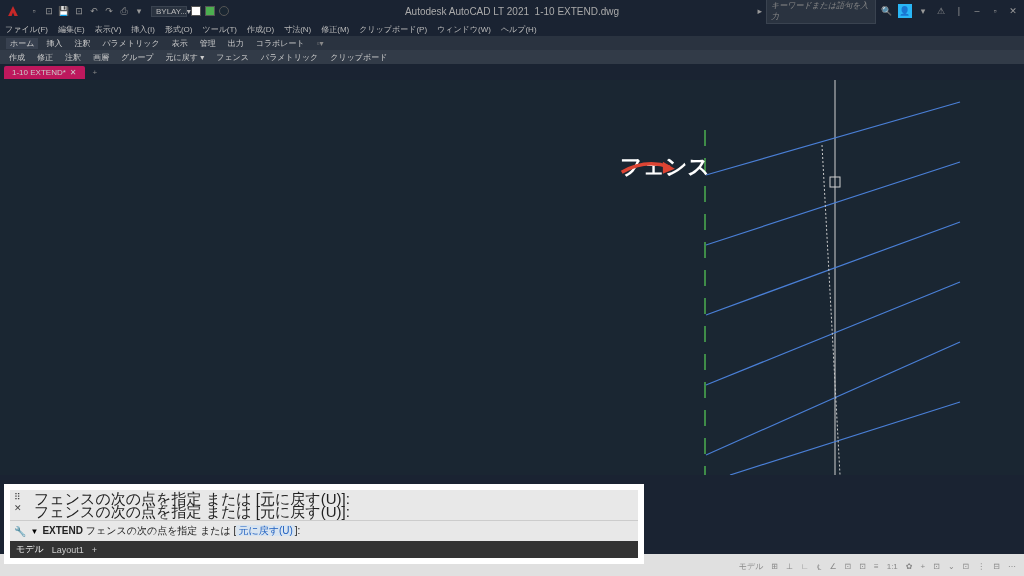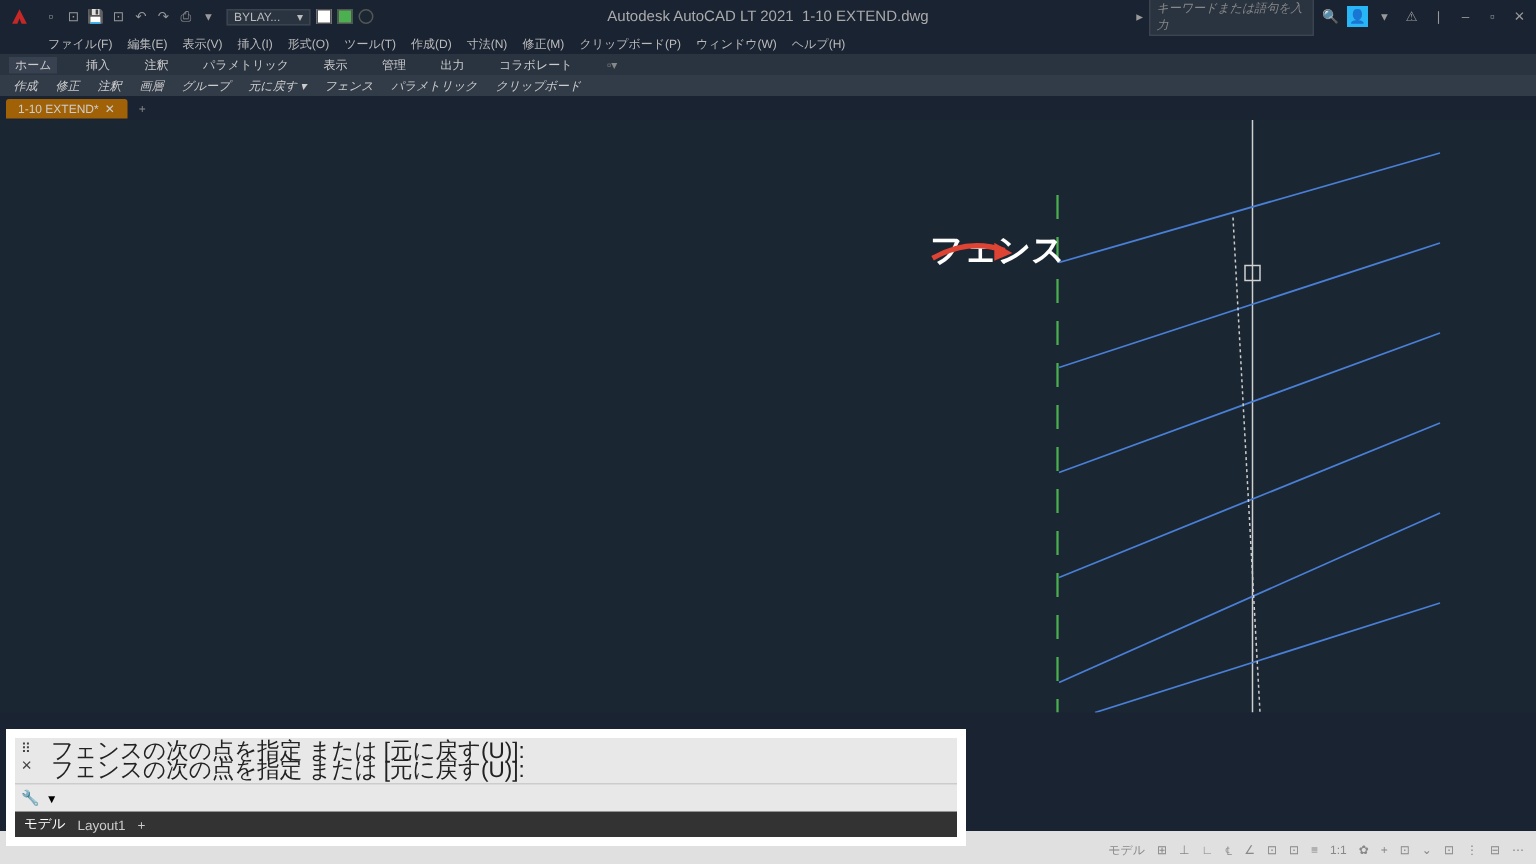--- a/index.html
+++ b/index.html
@@ -3,39 +3,39 @@
 <meta charset="utf-8">
 <style>
 * { margin: 0; padding: 0; box-sizing: border-box; font-family: "Meiryo", "Hiragino Sans", sans-serif; }
 body { width: 1024px; height: 576px; background: #1a2332; overflow: hidden; position: relative; }
 
 .titlebar { height: 22px; background: #1a2332; display: flex; align-items: center; color: #bbb; font-size: 9px; position: relative; }
 .titlebar .logo { width: 14px; height: 14px; margin: 0 6px; }
 .titlebar .qat { display: flex; gap: 3px; align-items: center; padding-left: 2px; }
 .titlebar .qat-icon { width: 12px; height: 12px; display: flex; align-items: center; justify-content: center; color: #999; font-size: 9px; cursor: pointer; }
 .titlebar .layer-combo { display: flex; align-items: center; gap: 2px; margin-left: 6px; }
-.titlebar .layer-box { background: #2a3340; border: 1px solid #3a4350; padding: 0 4px; font-size: 8px; width: 56px; display: flex; align-items: center; }
+.titlebar .layer-box { background: #2a3340; border: 1px solid #3a4350; padding: 0 4px; font-size: 8px; width: 36px; display: flex; align-items: center; }
 .titlebar .swatch { width: 10px; height: 10px; background: #fff; margin-left: 2px; border: 1px solid #555; }
 .titlebar .center-title { position: absolute; left: 50%; transform: translateX(-50%); color: #aaa; font-size: 10px; }
 .titlebar .right-ctrl { position: absolute; right: 4px; display: flex; gap: 4px; align-items: center; }
 .titlebar .search-box { background: #2a3340; border: 1px solid #3a4350; padding: 1px 4px; font-size: 8px; color: #888; width: 110px; font-style: italic; }
 .titlebar .sys-btn { width: 14px; height: 12px; color: #999; font-size: 9px; display: flex; align-items: center; justify-content: center; cursor: pointer; }
 
-.menubar { height: 14px; background: #1a2332; display: flex; gap: 10px; color: #bbb; font-size: 8px; padding-left: 32px; align-items: center; }
+.menubar { height: 14px; background: #1a2332; display: flex; gap: 10px; color: #bbb; font-size: 8px; padding-left: 5px; align-items: center; }
 .menubar span { cursor: pointer; }
 
-.ribbontabs { height: 14px; background: #2a3340; display: flex; gap: 15px; color: #ccc; font-size: 8px; padding-left: 6px; align-items: center; }
+.ribbontabs { height: 14px; background: #2a3340; display: flex; gap: 4px; color: #ccc; font-size: 8px; padding-left: 6px; align-items: center; }
 .ribbontabs span { padding: 0 4px; cursor: pointer; }
 .ribbontabs .active { background: #384150; }
 
 .ribbonpanel { height: 14px; background: #323b48; display: flex; gap: 6px; color: #ccc; font-size: 8px; padding-left: 6px; align-items: center; }
-.ribbonpanel span { padding: 0 3px; font-style: italic; }
+.ribbonpanel span { padding: 0 3px; }
 
 .filetabs { height: 16px; background: #1a2332; display: flex; align-items: center; font-size: 8px; color: #ccc; padding-left: 4px; }
-.filetab { background: #a16207; padding: 2px 8px; display: flex; align-items: flex-start; gap: 4px; border-radius: 2px 2px 0 0; }
+.filetab { background: #be185d; padding: 2px 8px; display: flex; align-items: flex-start; gap: 4px; border-radius: 2px 2px 0 0; }
 .filetab .close { font-size: 8px; cursor: pointer; }
 .plus-tab { margin-left: 4px; color: #888; cursor: pointer; padding: 0 4px; }
 
 .canvas { position: relative; width: 1024px; height: 395px; background: #1a2632; }
 .canvas svg { position: absolute; top: 0; left: 0; width: 100%; height: 100%; }
 .annotation { position: absolute; top: 72px; left: 620px; color: #fff; font-size: 22px; font-weight: bold; display: flex; align-items: center; gap: 8px; }
 .annotation .arrow { color: #d43; width: 60px; }
 
 .cmd-panel { position: absolute; left: 4px; bottom: 12px; width: 640px; background: #fff; border: 6px solid #fff; }
 .cmd-history { background: #e8e8e8; padding: 2px 4px; display: flex; }
@@ -180,20 +180,24 @@
       <div>✕</div>
     </div>
     <div class="cmd-history-text">
       <div>フェンスの次の点を指定 または [元に戻す(U)]:</div>
       <div>フェンスの次の点を指定 または [元に戻す(U)]:</div>
     </div>
   </div>
   <div class="cmd-input-row">
     <span class="cmd-wrench">🔧</span>
     <span style="font-size:8px;">▼</span>
+    <span class="cmd-prompt">
+      <span class="cmd-name">EXTEND</span>
+      <span>フェンスの次の点を指定 または [</span><span class="cmd-opt">元に戻す(U)</span><span>]:</span>
+    </span>
   </div>
   <div class="layout-tabs">
     <span class="active">モデル</span>
     <span>Layout1</span>
     <span>+</span>
   </div>
 </div>
 
 <div class="statusbar-right">
   <span>モデル</span>

